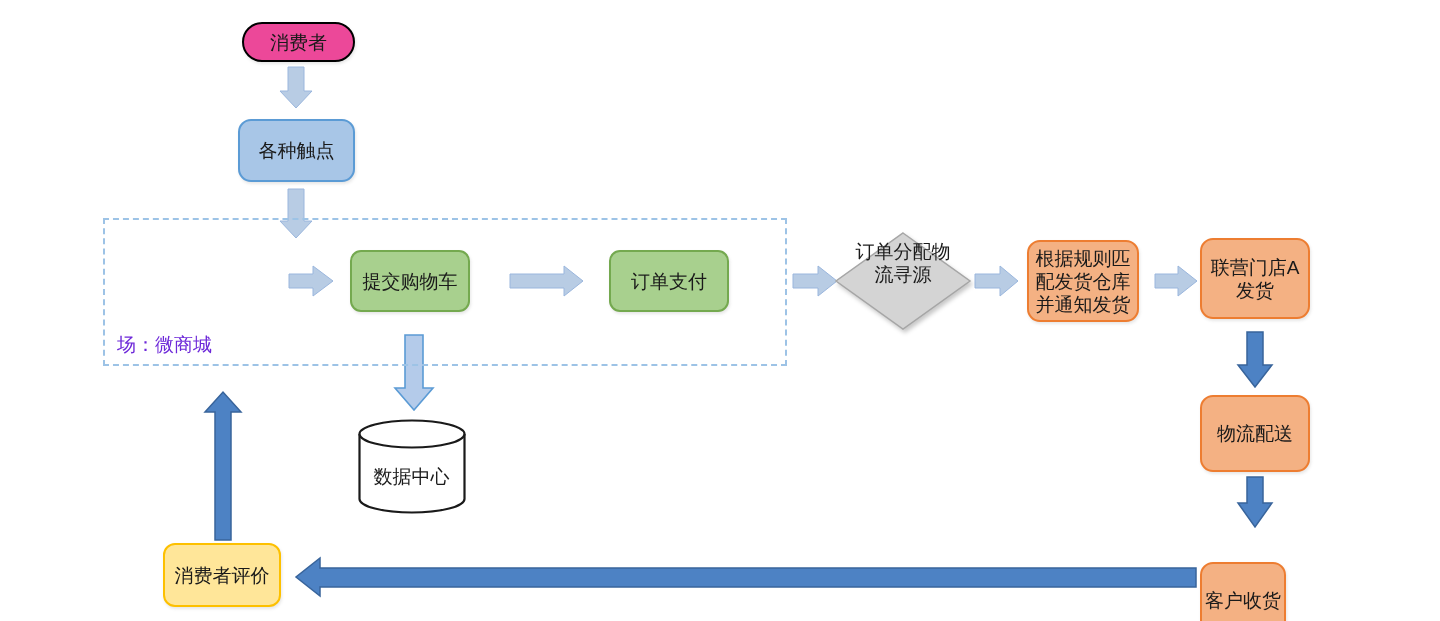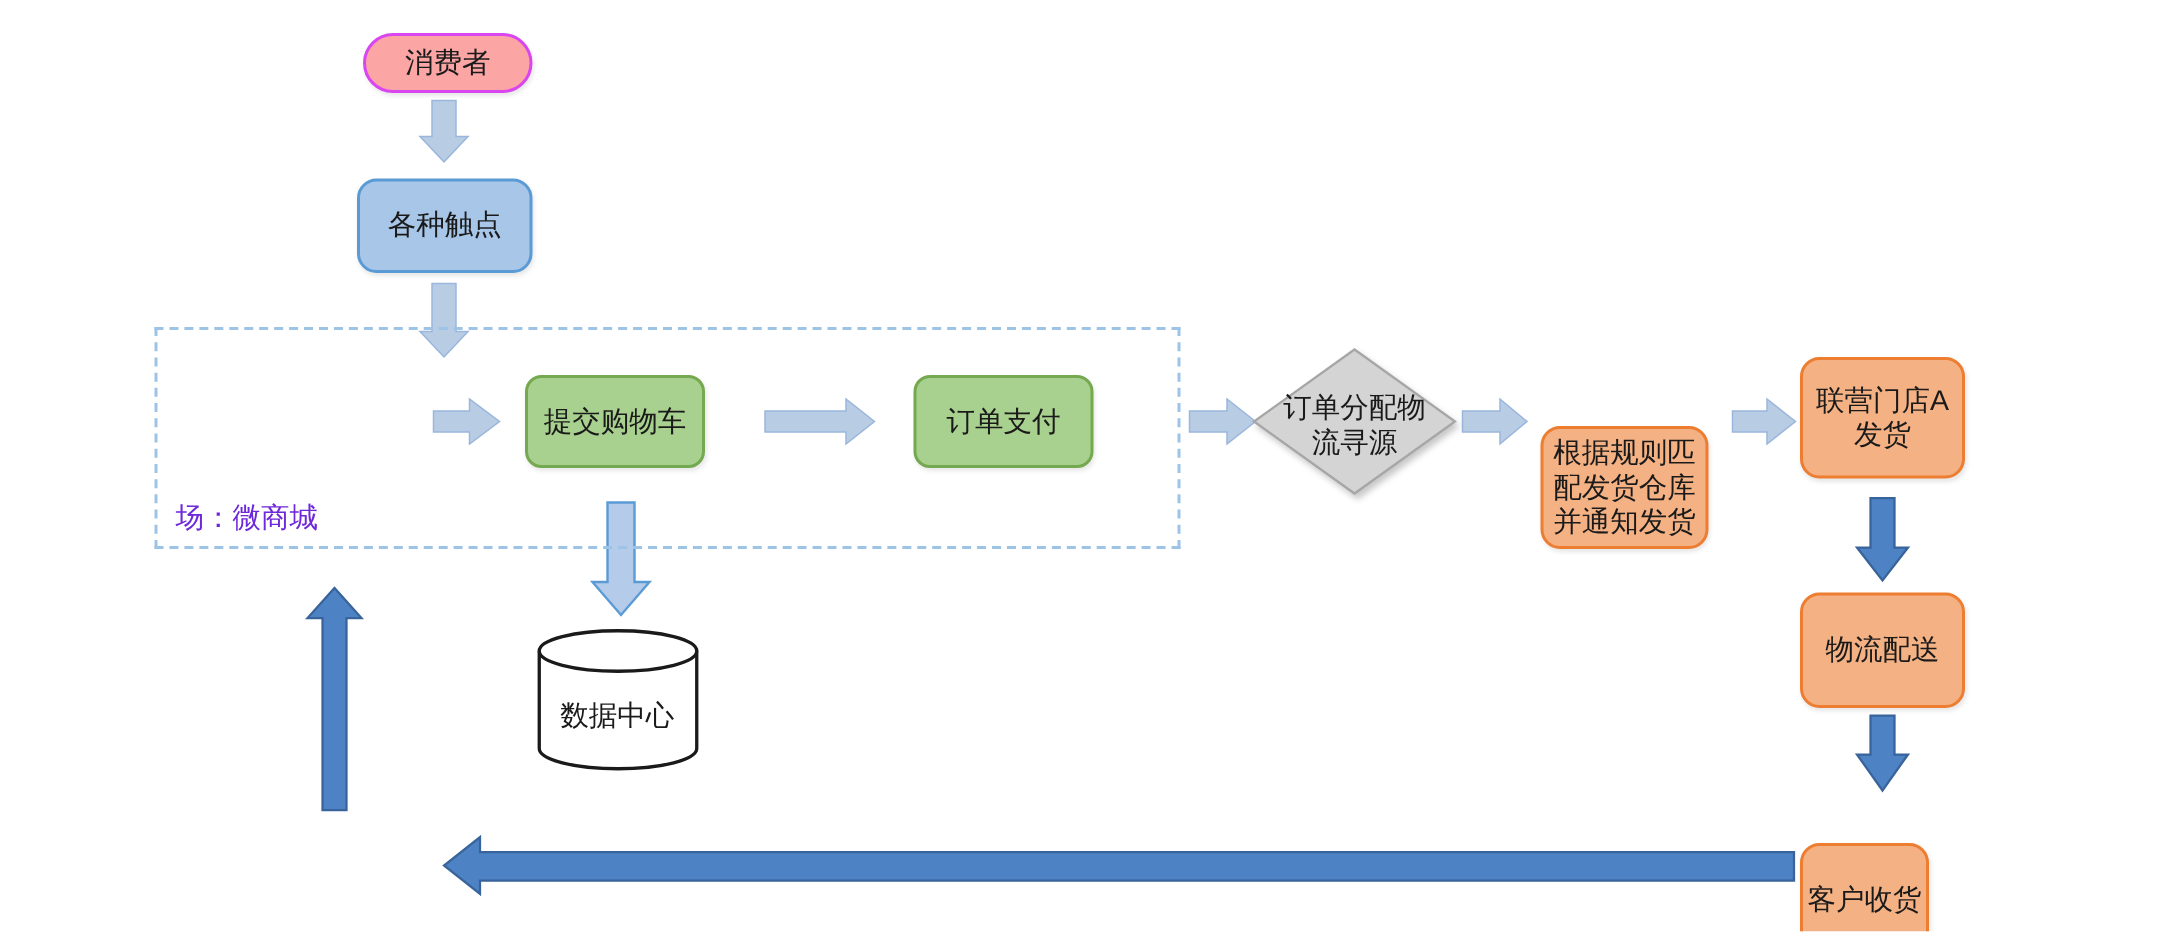--- a/index.html
+++ b/index.html
@@ -2,29 +2,29 @@
 <html><head>
 <meta charset="utf-8">
 <style>
   html,body{margin:0;padding:0;background:#ffffff;}
   body{font-family:"Liberation Sans","DejaVu Sans",sans-serif;color:#1a1a1a;}
   .canvas{position:relative;width:1440px;height:621px;background:#ffffff;overflow:hidden;}
   .arrow-layer{position:absolute;left:0;top:0;width:1440px;height:621px;pointer-events:none;}
   .node{position:absolute;display:flex;align-items:center;justify-content:center;
         text-align:center;font-size:19px;line-height:23px;white-space:pre-line;
         box-sizing:border-box;box-shadow:1px 2px 3px rgba(120,120,120,0.18);}
-  .stadium{background:#fca5a5;border:2px solid #d946ef;border-radius:21px;}
+  .stadium{background:#ec4899;border:2px solid #000000;border-radius:21px;}
   .yellow{background:#ffe699;border:2px solid #fdc000;border-radius:12px;}
   .blue{background:#a8c6e7;border:2px solid #5b9bd5;border-radius:13px;}
   .green{background:#a8d08e;border:2px solid #74a94f;border-radius:11px;}
   .orange{background:#f4b183;border:2px solid #ed7d31;border-radius:13px;}
   .mall-container{position:absolute;left:103px;top:218px;width:684px;height:148px;
         border:2px dashed #9dc3e6;box-sizing:border-box;background:transparent;}
   .mall-label{position:absolute;left:12px;top:112px;font-size:19px;color:#6d28d9;white-space:nowrap;}
-  .diamond-label{position:absolute;left:833px;top:261px;width:140px;text-align:center;
+  .diamond-label{position:absolute;left:833px;top:240px;width:140px;text-align:center;
         font-size:19px;line-height:23px;white-space:pre-line;}
   .db-label{position:absolute;left:358px;top:464px;width:107px;text-align:center;font-size:19px;}
   .light-arrow{fill:#b8cce4;stroke:#9ab6dd;stroke-width:1;}
   .light-arrow-bordered{fill:#b4cbea;stroke:#5b9bd5;stroke-width:1.6;}
   .dark-arrow{fill:#4d82c4;stroke:#38649b;stroke-width:1.5;}
   .diamond-shape{fill:#d4d4d4;stroke:#a6a6a6;stroke-width:1.5;filter:drop-shadow(2px 3px 2px rgba(0,0,0,0.22));}
   .cyl{fill:#ffffff;stroke:#1a1a1a;stroke-width:2.2;}
 </style>
 </head>
 <body>
@@ -64,27 +64,28 @@
   <div class="node blue" style="left:238px;top:119px;width:117px;height:63px;">各种触点</div>
 
 
   <div class="node green" style="left:350px;top:250px;width:120px;height:62px;">提交购物车</div>
 
   <div class="node green" style="left:609px;top:250px;width:120px;height:62px;">订单支付</div>
 
   <div class="diamond-label">订单分配物
 流寻源</div>
 
-  <div class="node orange" style="left:1027px;top:240px;width:112px;height:82px;margin-top:44px;">根据规则匹
+  <div class="node orange" style="left:1027px;top:240px;width:112px;height:82px;">根据规则匹
 配发货仓库
 并通知发货</div>
 
   <div class="node orange" style="left:1200px;top:238px;width:110px;height:81px;">联营门店A
 发货</div>
 
   <div class="node orange" style="left:1200px;top:395px;width:110px;height:77px;">物流配送</div>
 
   <div class="node orange" style="left:1200px;top:536px;width:86px;height:76px;margin-top:26px;">客户收货</div>
 
+  <div class="node yellow" style="left:163px;top:543px;width:118px;height:64px;">消费者评价</div>
 
   <div class="db-label">数据中心</div>
 
 </div>
 
 </body></html>

